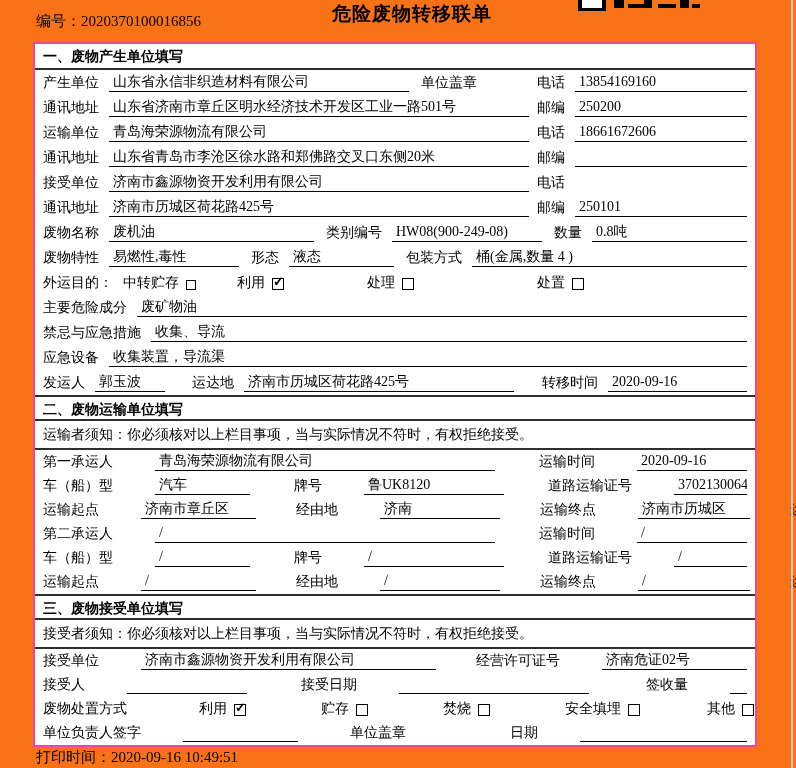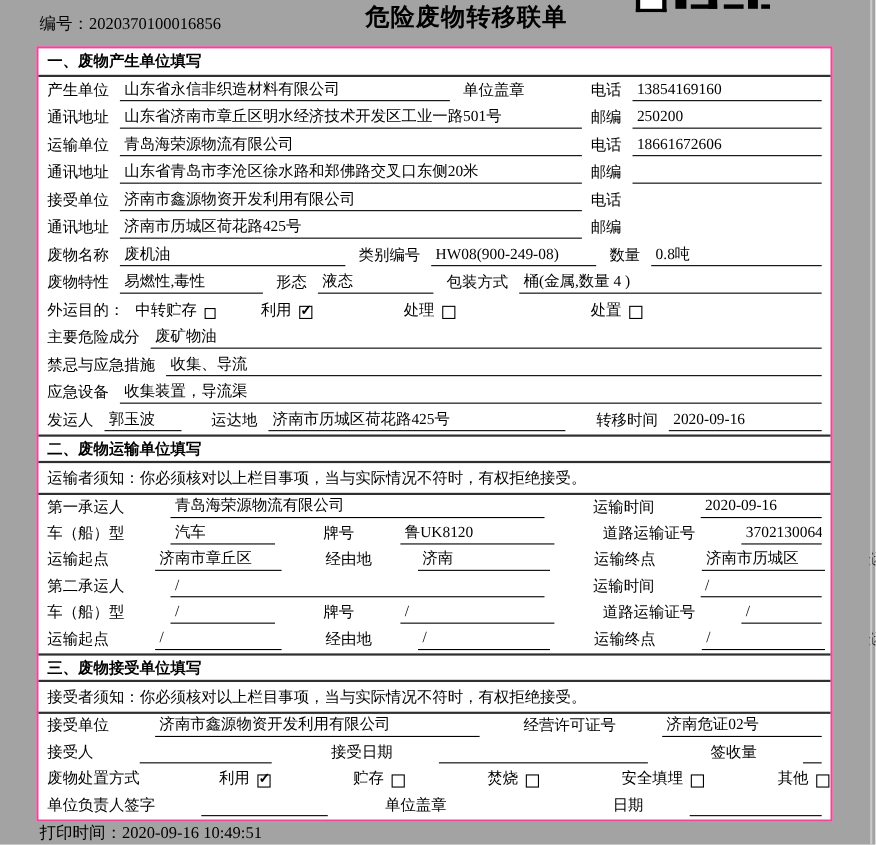--- a/index.html
+++ b/index.html
@@ -1,29 +1,29 @@
 <!DOCTYPE html>
 <html><head>
 <meta charset="utf-8">
 <style>
   html,body{margin:0;padding:0;background:#ffffff;}
   .page{
     position:relative;
     width:796px;height:768px;
-    background:#a3a3a3;
+    background:#f97316;
     font-family:"Liberation Serif","DejaVu Serif",serif;
     color:#000;
     overflow:hidden;
   }
   .edge-line{position:absolute;right:3px;top:0;bottom:0;width:2px;background:#c9c9c9;}
 
   
   .hdr{position:relative;height:40px;}
   .doc-number{position:absolute;left:36px;top:12px;font-size:15px;white-space:nowrap;}
-  .doc-title{position:absolute;left:332px;top:1px;font-size:22px;font-weight:bold;letter-spacing:1px;white-space:nowrap;}
+  .doc-title{position:absolute;left:332px;top:1px;font-size:19px;font-weight:bold;letter-spacing:1px;white-space:nowrap;}
   .qr{position:absolute;left:578px;top:0;width:122px;height:9px;}
   .qr div{position:absolute;background:#000;}
   .qr .q1{left:0;top:0;width:20px;height:8px;background:#fff;border-left:4px solid #000;border-right:4px solid #000;border-bottom:3px solid #000;}
   .qr .q2{left:36px;top:0;width:10px;height:8px;}
   .qr .q3{left:50px;top:4px;width:24px;height:4px;}
   .qr .q4{left:66px;top:0;width:8px;height:8px;}
   .qr .q5{left:80px;top:4px;width:18px;height:4px;}
   .qr .q6{left:102px;top:0;width:9px;height:8px;}
   .qr .q7{left:114px;top:4px;width:8px;height:4px;}
 
@@ -135,20 +135,21 @@
         <span class="rg">
             <span class="lbl">电话</span>
           </span>
       </div>
 
       <div class="row">
         <span class="lbl">通讯地址</span>
         <span class="val" style="width:420px">济南市历城区荷花路425号</span>
         <span class="rg">
             <span class="lbl">邮编</span>
+            <span class="val fill">250101</span>
           </span>
       </div>
 
       <div class="row">
         <span class="lbl">废物名称</span>
         <span class="val" style="width:205px">废机油</span>
         <span class="lbl" style="margin-left:12px">类别编号</span>
         <span class="val" style="width:150px">HW08(900-249-08)</span>
         <span class="lbl" style="margin-left:12px">数量</span>
         <span class="val fill">0.8吨</span>
@@ -308,21 +309,21 @@
         <span class="opt" style="margin-left:35px">
           <span class="olbl">其他</span>
           <span class="cb" data-checked="false"></span>
         </span>
       </div>
 
       <div class="row">
         <span class="lbl">单位负责人签字</span>
         <span class="val" style="width:115px"></span>
         <span class="lbl" style="margin-left:20px">单位盖章</span>
-        <span class="lbl" style="margin-left:109px">日期</span>
+        <span class="lbl" style="margin-left:62px">日期</span>
         <span class="val fill"></span>
       </div>
     </div>
 
   </div>
 
   <div class="print-line"><span>打印时间：</span><span>2020-09-16 10:49:51</span></div>
 
   <div class="edge-line"></div>
 </div>

